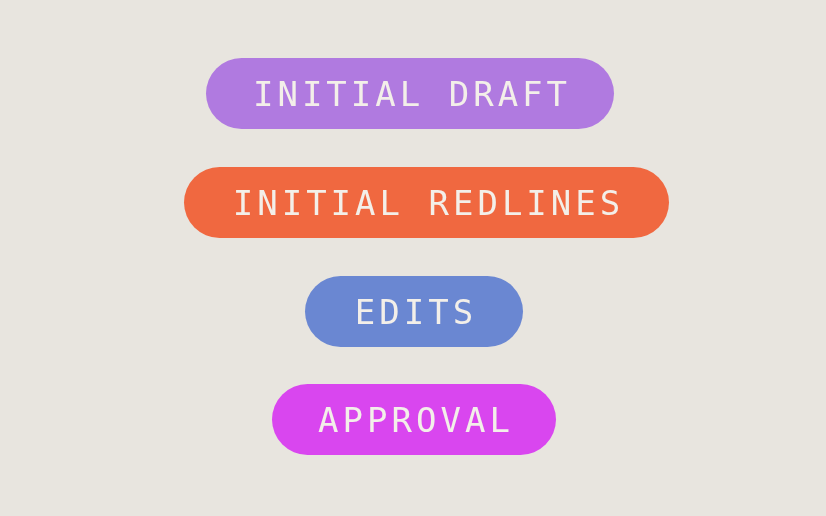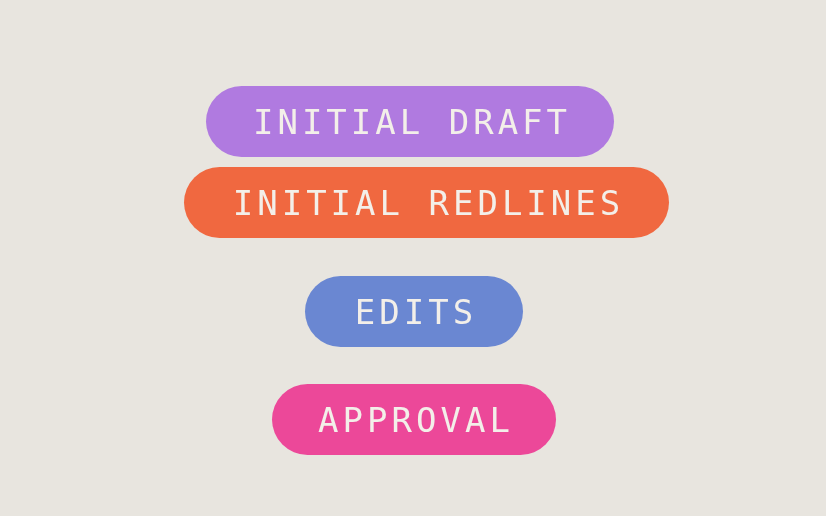--- a/index.html
+++ b/index.html
@@ -13,24 +13,24 @@
     position: absolute;
     height: 71px;
     border-radius: 36px;
     display: flex; align-items: center; justify-content: center;
     color: #f3efe9;
     font-size: 34px;
     letter-spacing: 4px;
     box-sizing: border-box;
   }
   .pill span { padding-left: 4px; }
-  #p1 { left: 206px; top: 58px;  width: 408px; background: #b07ae0; margin-top: 28px; }
+  #p1 { left: 206px; top: 58px;  width: 408px; background: #b07ae0; }
   #p2 { left: 184px; top: 167px; width: 485px; background: #f06840; }
   #p3 { left: 305px; top: 276px; width: 218px; background: #6a87d2; justify-content: center; }
-  #p4 { left: 272px; top: 384px; width: 284px; background: #ec4899; }
+  #p4 { left: 272px; top: 384px; width: 284px; background: #d946ef; }
 </style>
 </head>
 <body>
 
 <div>
   <div class="pill" id="p1">
     <span>INITIAL DRAFT</span>
   </div>
   <div class="pill" id="p2">
     <span>INITIAL REDLINES</span>

